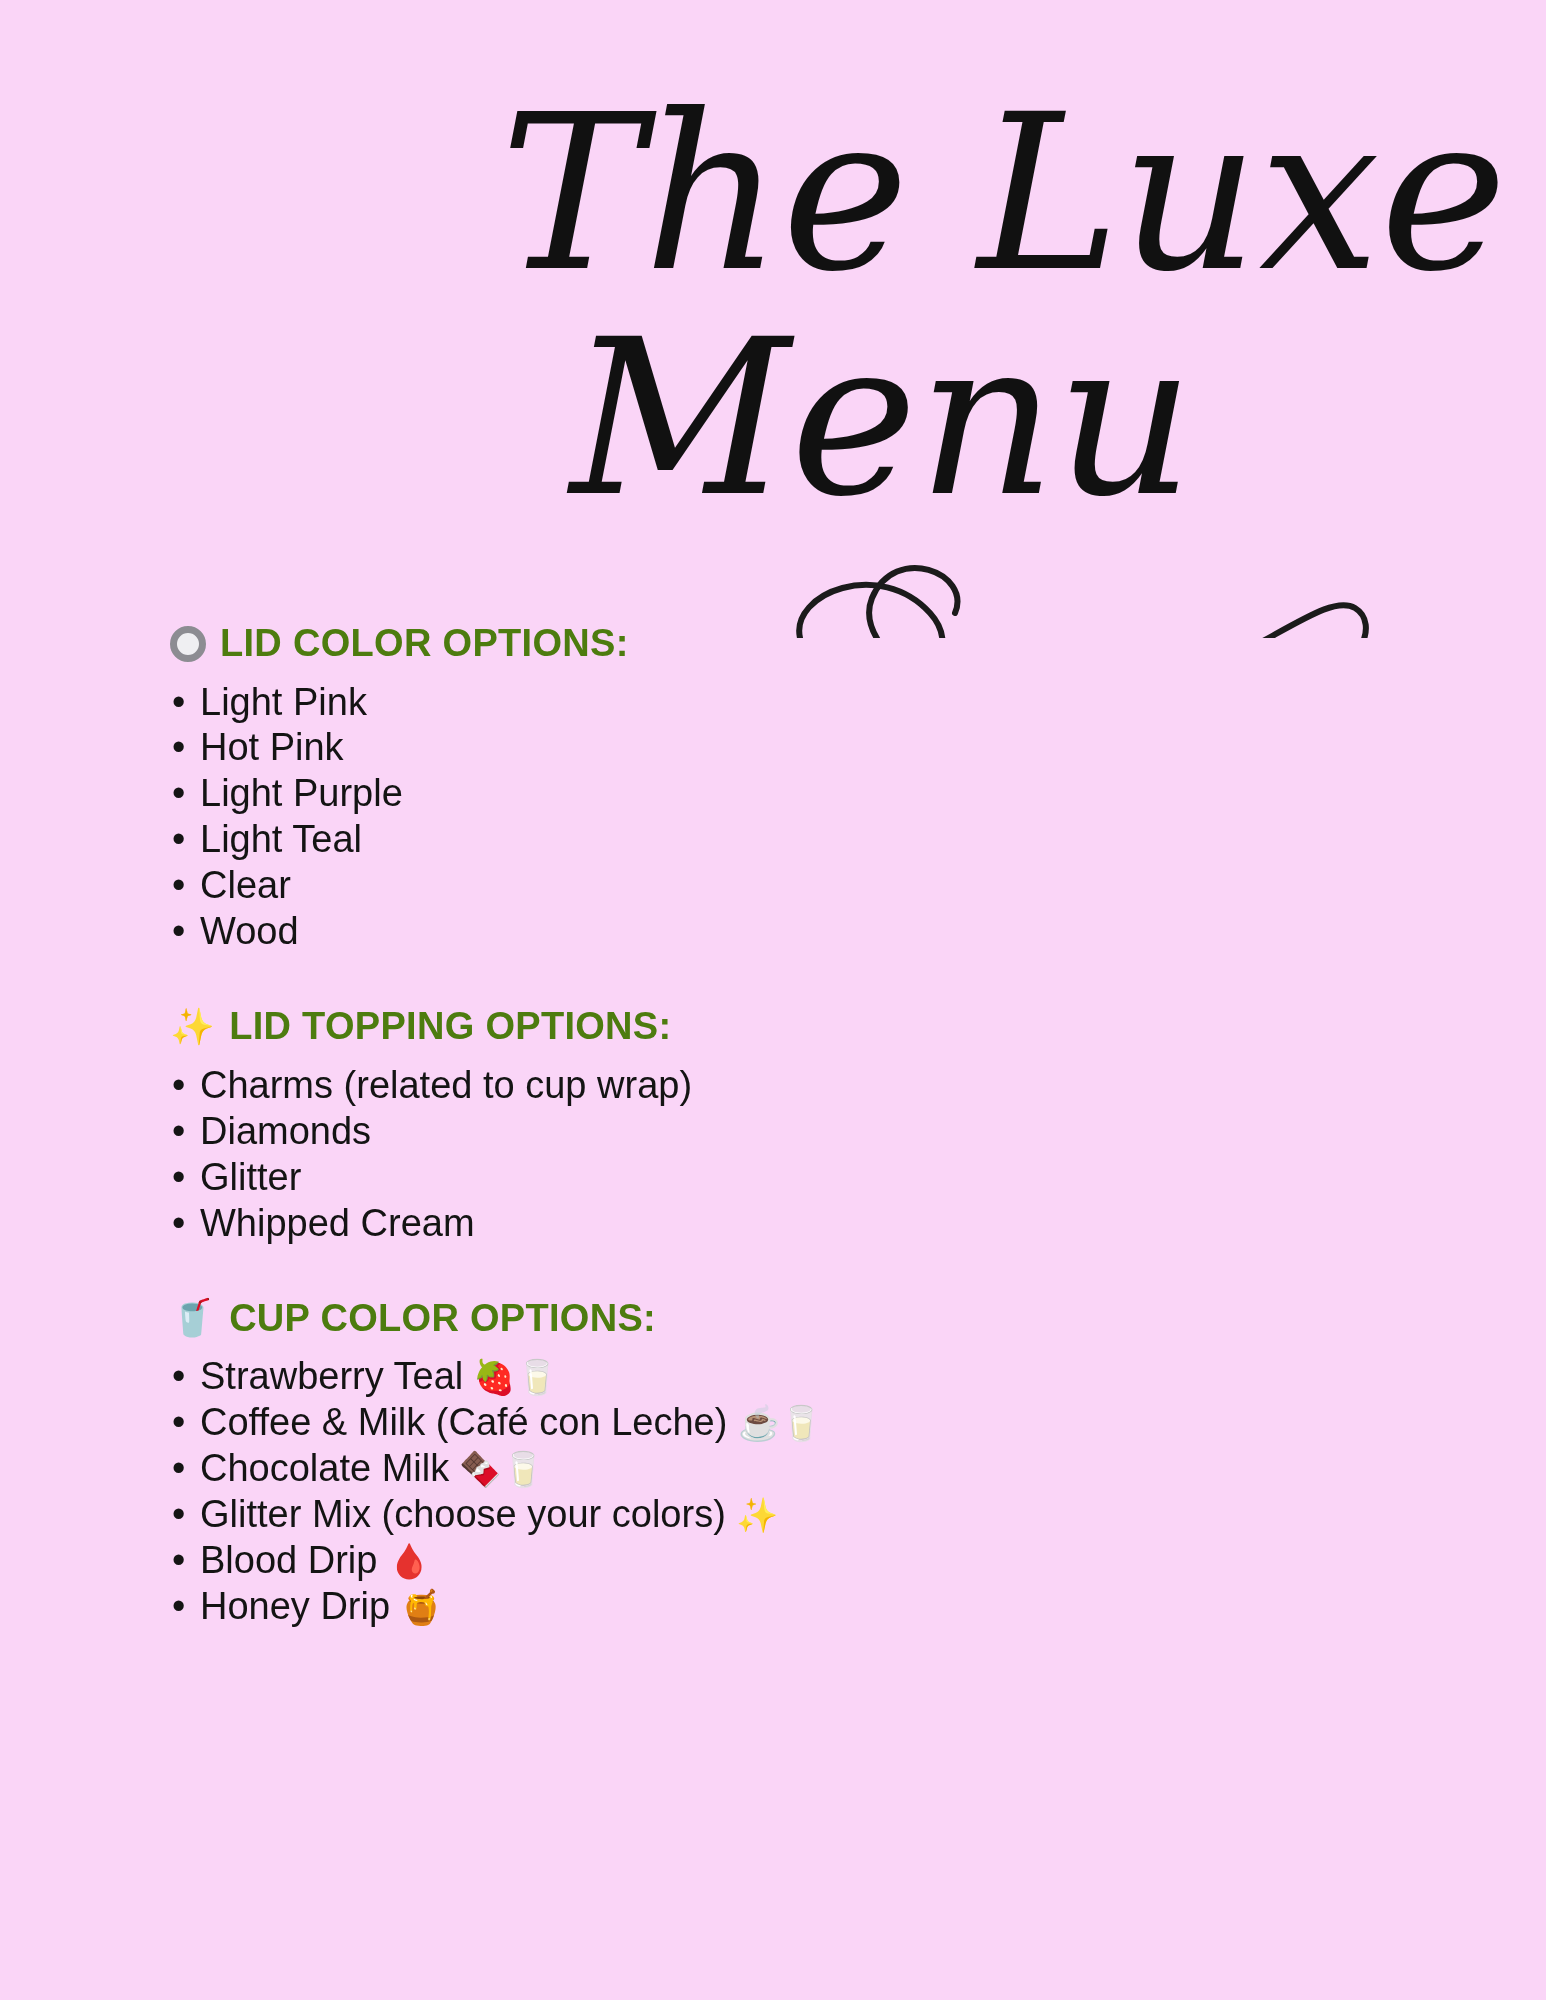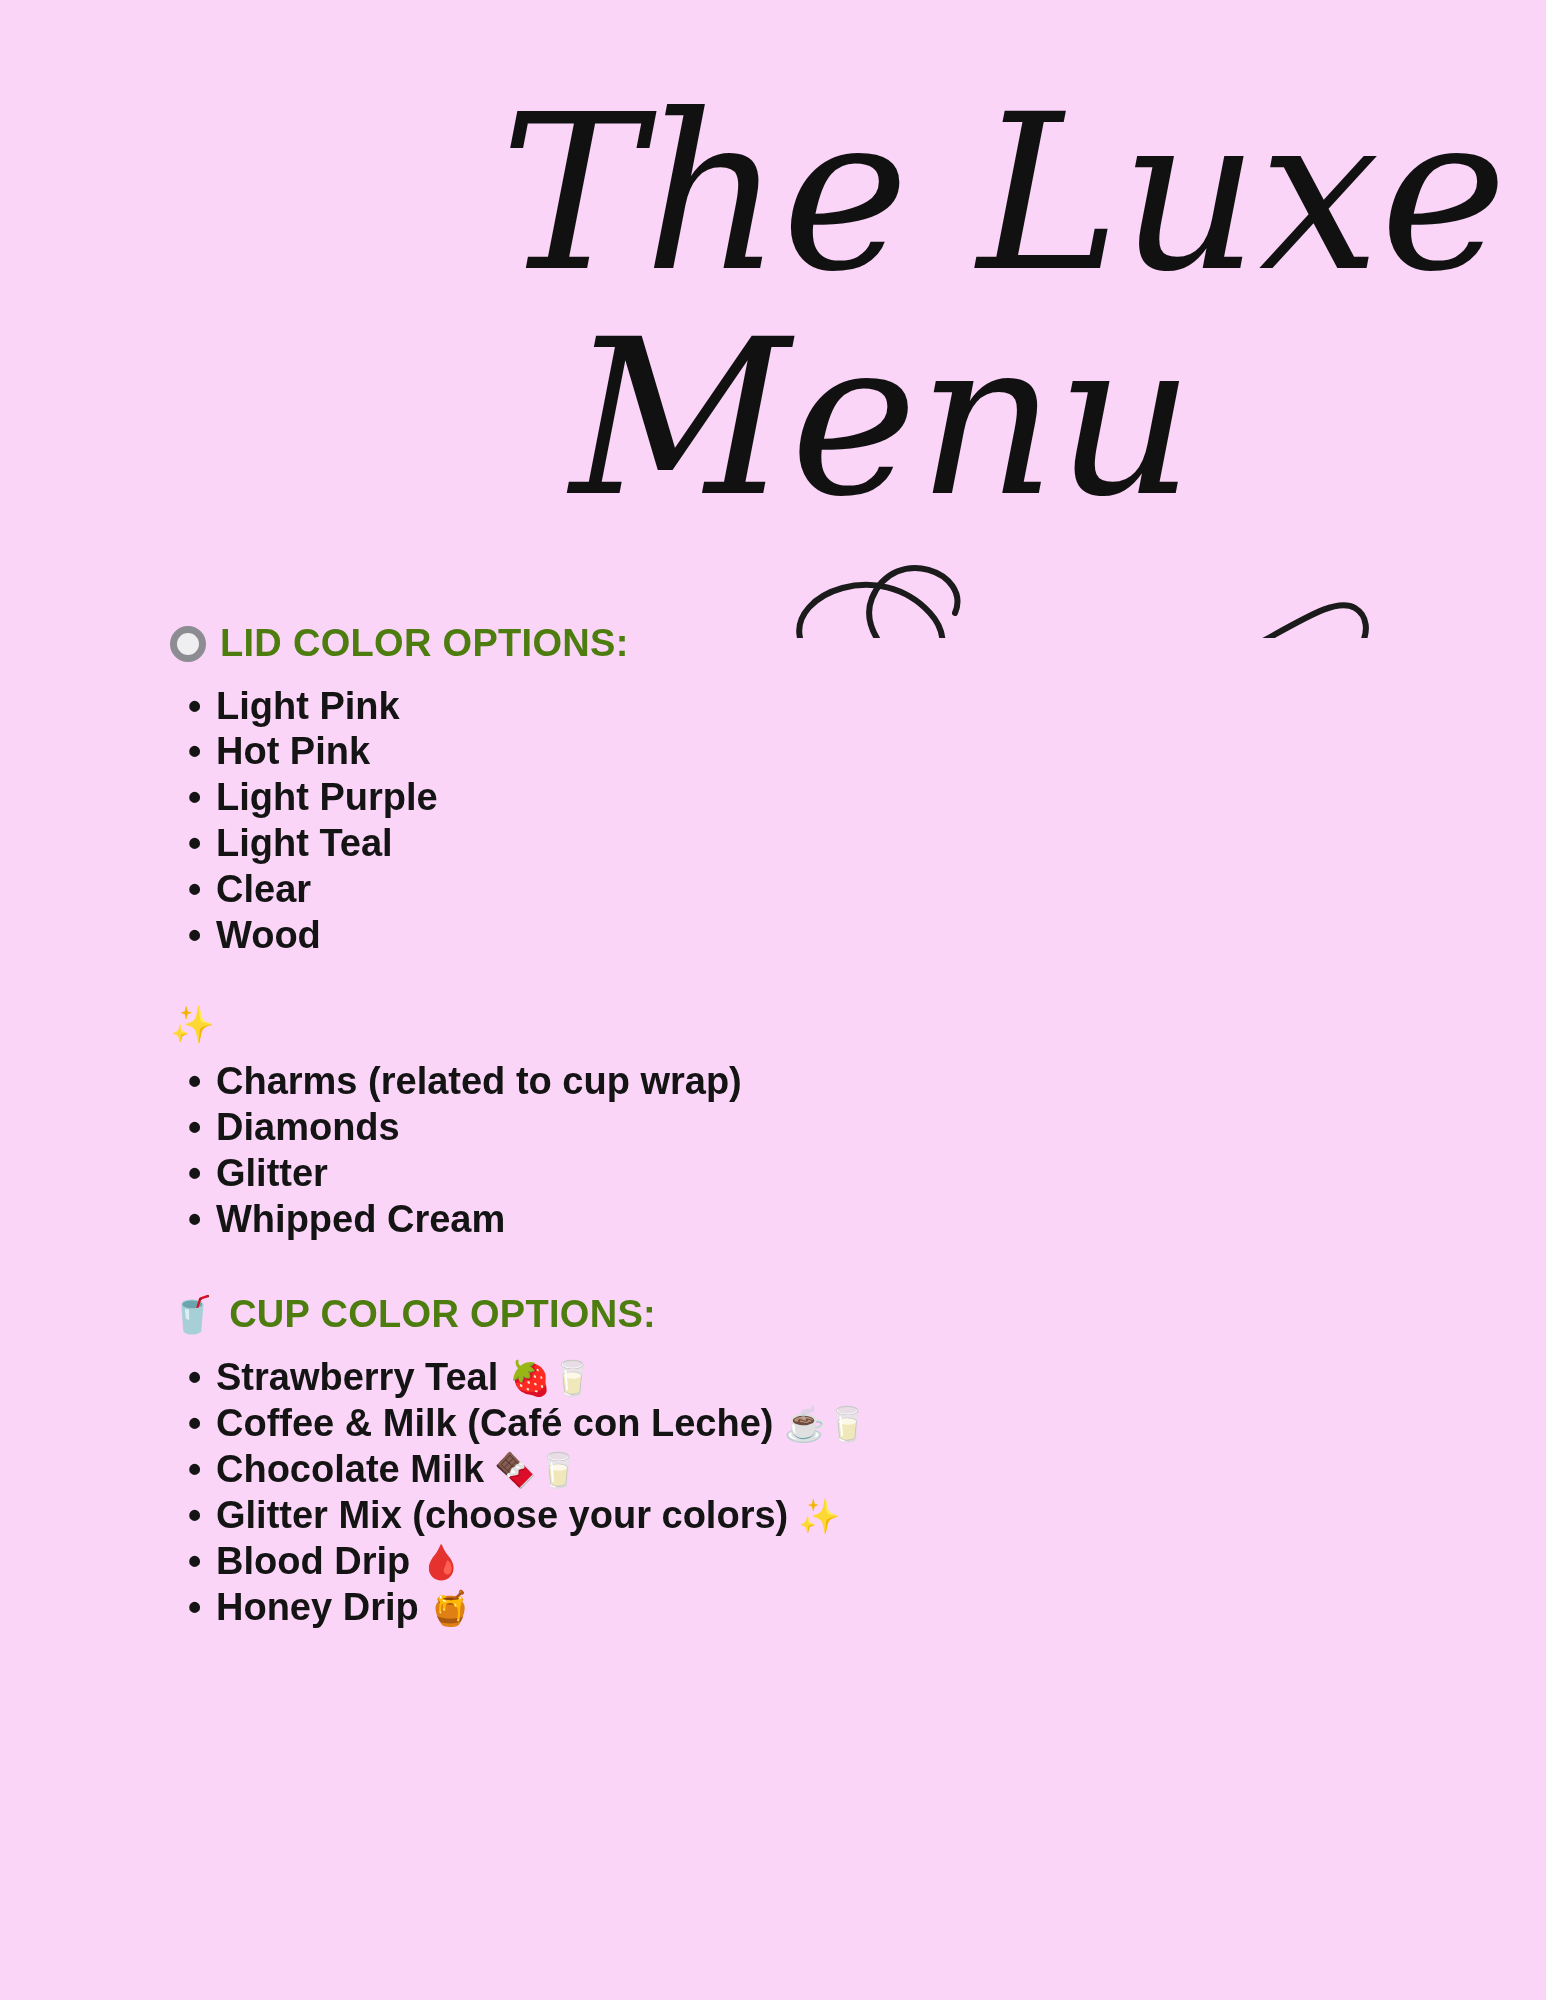--- a/index.html
+++ b/index.html
@@ -67,23 +67,22 @@
     width: 36px;
     height: 36px;
     border-radius: 50%;
     border: 7px solid #8c8c92;
     background: #efeff2;
     box-sizing: border-box;
     flex: 0 0 auto;
   }
   ul.options {
     list-style: none;
-    margin: 16px;
+    margin: 0;
     padding: 0;
-    font-weight: bold;
   }
   ul.options li {
     font-size: 38px;
     line-height: 1.21;
     padding: 0 0 0 30px;
     position: relative;
     color: #141414;
     white-space: nowrap;
   }
   ul.options li::before {
@@ -127,20 +126,21 @@
       <li><span>Light Purple</span></li>
       <li><span>Light Teal</span></li>
       <li><span>Clear</span></li>
       <li><span>Wood</span></li>
     </ul>
   </div>
 
   <div class="section">
     <h2 class="section-heading">
       <span class="emoji">✨</span>
+      <span>LID TOPPING OPTIONS:</span>
     </h2>
     <ul class="options">
       <li><span>Charms (related to cup wrap)</span></li>
       <li><span>Diamonds</span></li>
       <li><span>Glitter</span></li>
       <li><span>Whipped Cream</span></li>
     </ul>
   </div>
 
   <div class="section">

